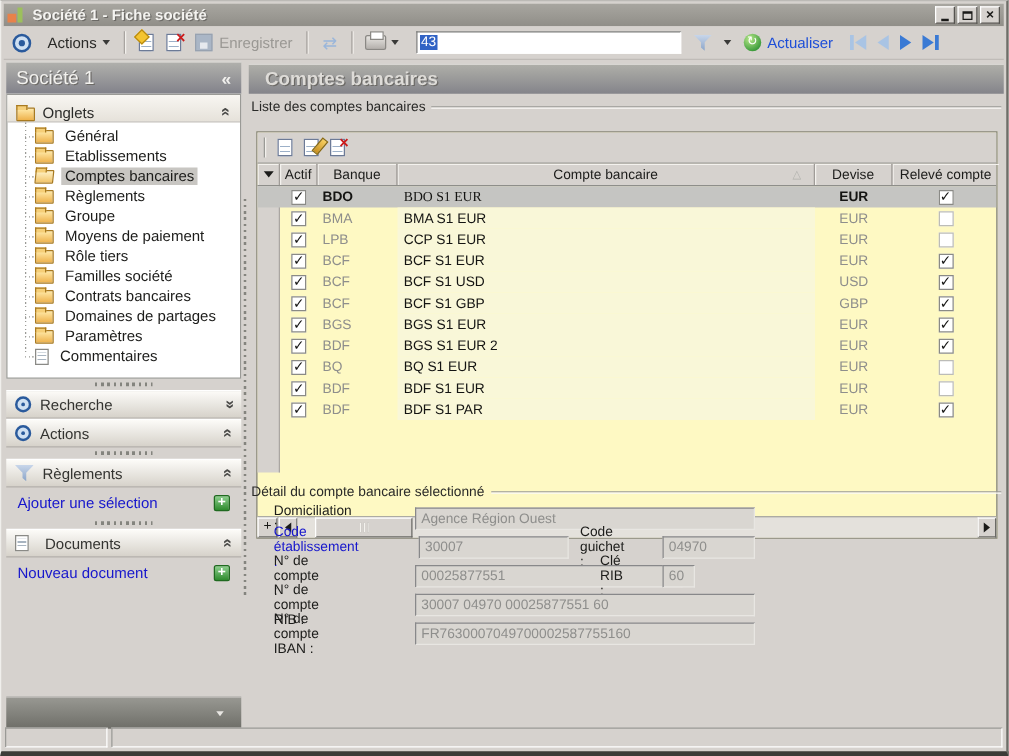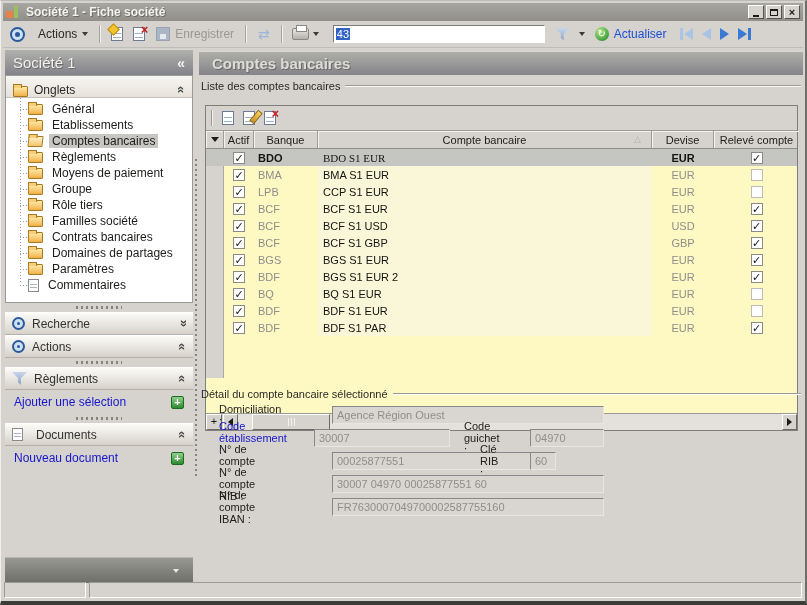--- a/index.html
+++ b/index.html
@@ -247,25 +247,25 @@
           <div class="tree-item">
             <span class="folder-icon open"></span>
             <span class="tree-label selected">Comptes bancaires</span>
           </div>
           <div class="tree-item">
             <span class="folder-icon"></span>
             <span class="tree-label">Règlements</span>
           </div>
           <div class="tree-item">
             <span class="folder-icon"></span>
+            <span class="tree-label">Groupe</span>
+          </div>
+          <div class="tree-item">
+            <span class="folder-icon"></span>
             <span class="tree-label">Moyens de paiement</span>
-          </div>
-          <div class="tree-item">
-            <span class="folder-icon"></span>
-            <span class="tree-label">Groupe</span>
           </div>
           <div class="tree-item">
             <span class="folder-icon"></span>
             <span class="tree-label">Rôle tiers</span>
           </div>
           <div class="tree-item">
             <span class="folder-icon"></span>
             <span class="tree-label">Familles société</span>
           </div>
           <div class="tree-item">
@@ -515,21 +515,21 @@
       <span>Détail du compte bancaire sélectionné</span>
       <span class="legend-line"></span>
     </div>
 
     <div class="fieldrow r1">
       <span class="flabel">Domiciliation :</span>
       <span class="fbox" style="left:134px; width:272px;">Agence Région Ouest</span>
     </div>
     <div class="fieldrow r2">
       <span class="flabel link">Code établissement :</span>
-      <span class="fbox" style="left:116px; width:136px;">30007</span>
+      <span class="fbox" style="left:137px; width:120px;">30007</span>
       <span class="flabel" style="left:266px;">Code guichet :</span>
       <span class="fbox" style="left:332px; width:74px;">04970</span>
     </div>
     <div class="fieldrow r3">
       <span class="flabel">N° de compte :</span>
       <span class="fbox" style="left:134px; width:214px;">00025877551</span>
       <span class="flabel" style="left:282px;">Clé RIB :</span>
       <span class="fbox" style="left:332px; width:26px;">60</span>
     </div>
     <div class="fieldrow r4">

